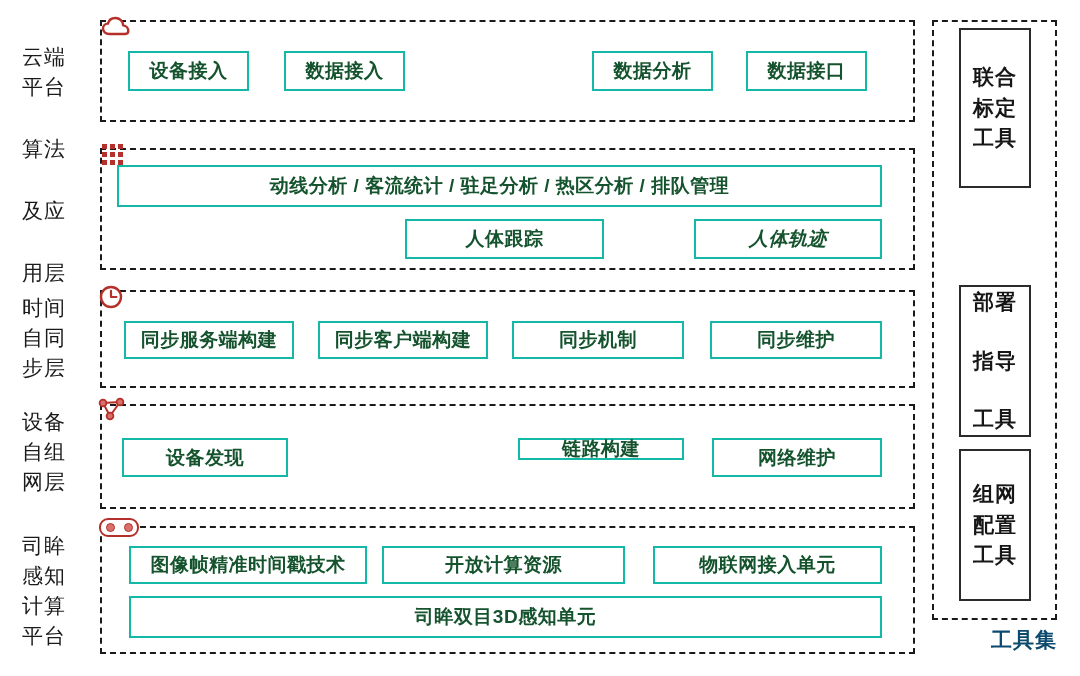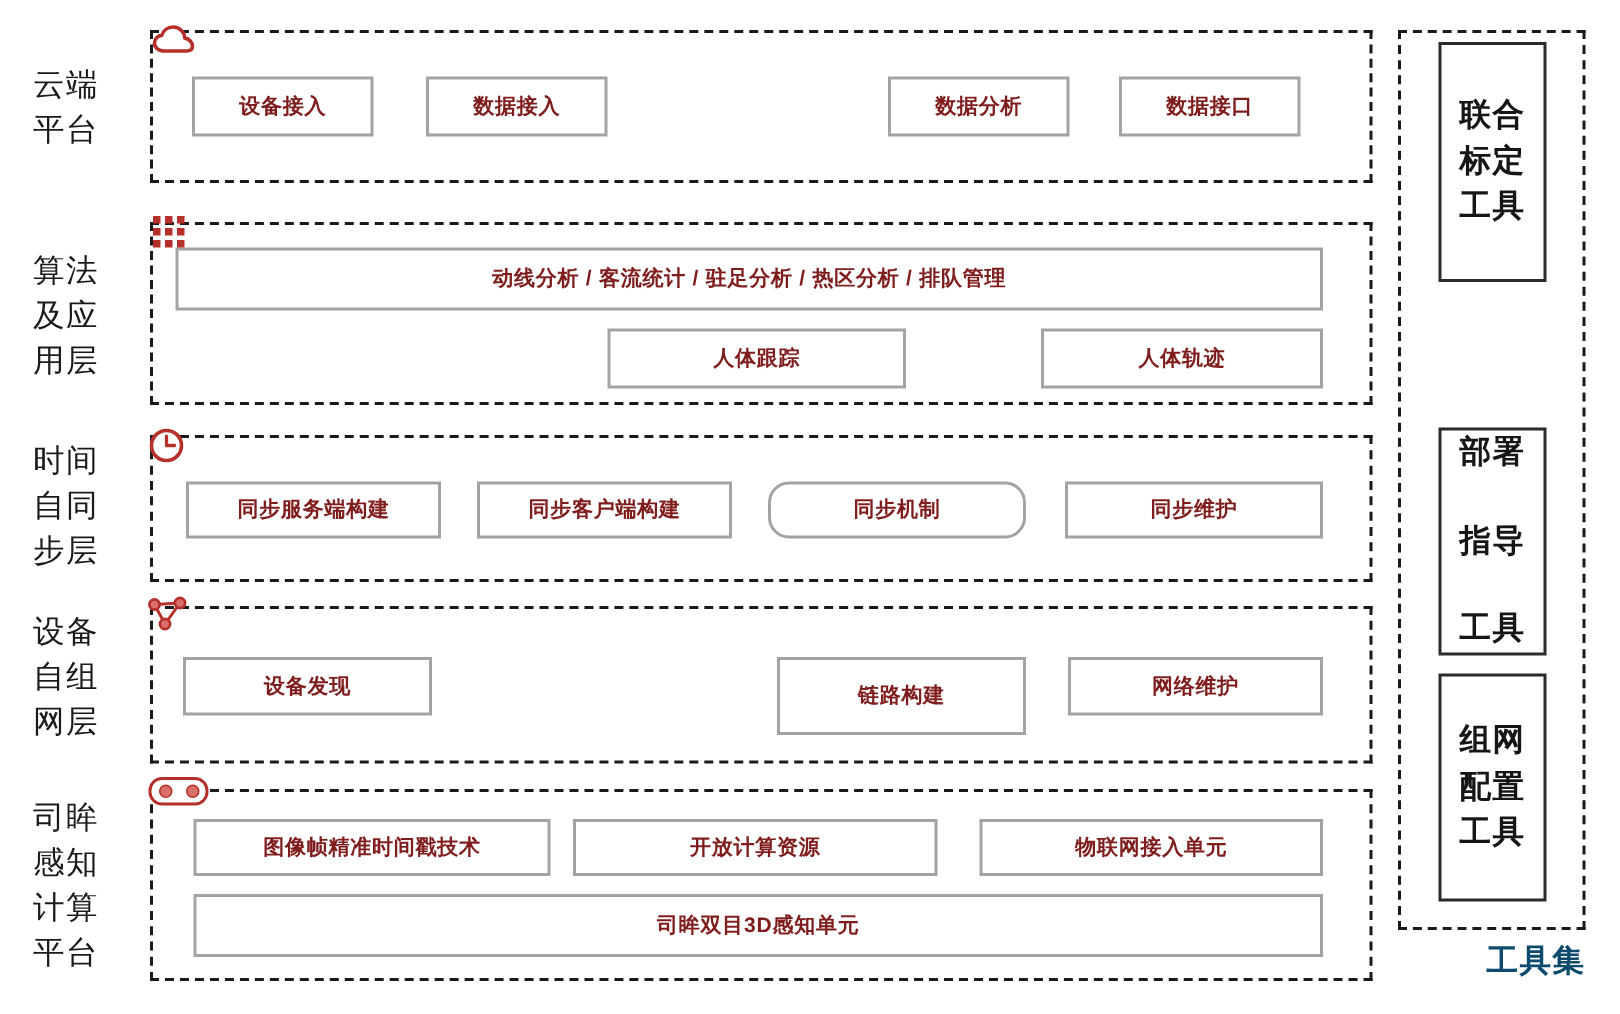--- a/index.html
+++ b/index.html
@@ -42,29 +42,29 @@
     position: absolute;
     border: 2px dashed #1a1a1a;
     background: #ffffff;
     box-sizing: border-box;
   }
 
   
   .node {
     position: absolute;
     box-sizing: border-box;
-    border: 2px solid #a3a3a3;
+    border: 2px solid #14b8a6;
     background: #ffffff;
     display: flex;
     align-items: center;
     justify-content: center;
-    font-size: 14px;
+    font-size: 19px;
     font-weight: 700;
     letter-spacing: 0.5px;
-    color: #7f1d1d;
+    color: #14532d;
     white-space: nowrap;
   }
 
   
   .layer-icon {
     position: absolute;
     z-index: 5;
     pointer-events: none;
   }
   .layer-icon svg { display: block; }
@@ -154,21 +154,21 @@
     <svg width="30" height="24" viewBox="0 0 30 24" fill="none">
       <path d="M8.5 19 C4.4 19 2 16.6 2 13.6 C2 10.9 4.2 8.7 6.9 8.6 C7.8 5.3 10.8 3 14.4 3 C18.6 3 22 6.3 22.2 10.4 C25.2 10.8 27.3 13.2 27.3 15.9 C27.3 17.6 26.1 19 23.4 19 Z" stroke="#b5302a" stroke-width="2.4" stroke-linejoin="round" fill="#ffffff"></path>
     </svg>
   </div>
 
   <div class="node" style="left:128px; top:51px; width:121px; height:40px;">设备接入</div>
   <div class="node" style="left:284px; top:51px; width:121px; height:40px;">数据接入</div>
   <div class="node" style="left:592px; top:51px; width:121px; height:40px;">数据分析</div>
   <div class="node" style="left:746px; top:51px; width:121px; height:40px;">数据接口</div>
 
-  <div class="layer-label" style="top:152px; height:118px;">
+  <div class="layer-label" style="top:152px; height:118px;gap:32px;">
     <span>算法</span>
     <span>及应</span>
     <span>用层</span>
   </div>
 
   <div class="layer-box" style="left:100px; top:148px; width:815px; height:122px;"></div>
 
   <div class="layer-icon grid-icon" style="left:102px; top:144px;">
     <i></i>
       <i></i>
@@ -177,61 +177,61 @@
       <i></i>
       <i></i>
       <i></i>
       <i></i>
       <i></i>
   </div>
 
   <div class="node" style="left:117px; top:165px; width:765px; height:42px;">动线分析 / 客流统计 / 驻足分析 / 热区分析 / 排队管理</div>
 
   <div class="node" style="left:405px; top:219px; width:199px; height:40px;">人体跟踪</div>
-  <div class="node" style="left:694px; top:219px; width:188px; height:40px;">人体轨迹</div>
+  <div class="node" style="left:694px; top:219px; width:188px; height:40px;font-style:italic;">人体轨迹</div>
 
   <div class="layer-label" style="top:288px; height:100px;">
     <span>时间</span>
     <span>自同</span>
     <span>步层</span>
   </div>
 
   <div class="layer-box" style="left:100px; top:290px; width:815px; height:98px;"></div>
 
   <div class="layer-icon" style="left:98px; top:284px;">
     <svg width="26" height="26" viewBox="0 0 26 26" fill="none">
       <circle cx="13" cy="13" r="10" stroke="#b5302a" stroke-width="2.4" fill="#ffffff"></circle>
       <path d="M13 6.8 V13 H18.4" stroke="#b5302a" stroke-width="2.2" stroke-linecap="round" stroke-linejoin="round"></path>
     </svg>
   </div>
 
   <div class="node" style="left:124px; top:321px; width:170px; height:38px;">同步服务端构建</div>
   <div class="node" style="left:318px; top:321px; width:170px; height:38px;">同步客户端构建</div>
-  <div class="node" style="left:512px; top:321px; width:172px; height:38px;border-radius:14px;">同步机制</div>
+  <div class="node" style="left:512px; top:321px; width:172px; height:38px;">同步机制</div>
   <div class="node" style="left:710px; top:321px; width:172px; height:38px;">同步维护</div>
 
   <div class="layer-label" style="top:402px; height:100px;">
     <span>设备</span>
     <span>自组</span>
     <span>网层</span>
   </div>
 
   <div class="layer-box" style="left:100px; top:404px; width:815px; height:105px;"></div>
 
   <div class="layer-icon" style="left:97px; top:396px;">
     <svg width="30" height="28" viewBox="0 0 30 28" fill="none">
       <path d="M6 7 L23 6 L13 20 Z" stroke="#b5302a" stroke-width="2" fill="none" stroke-linejoin="round"></path>
       <circle cx="6" cy="7" r="3.4" fill="#d9706b" stroke="#b5302a" stroke-width="1.8"></circle>
       <circle cx="23" cy="6" r="3.4" fill="#d9706b" stroke="#b5302a" stroke-width="1.8"></circle>
       <circle cx="13" cy="20" r="3.4" fill="#d9706b" stroke="#b5302a" stroke-width="1.8"></circle>
     </svg>
   </div>
 
   <div class="node" style="left:122px; top:438px; width:166px; height:39px;">设备发现</div>
-  <div class="node" style="left:518px; top:438px; width:166px; height:52px;text-align:right;">链路构建</div>
+  <div class="node" style="left:518px; top:438px; width:166px; height:22px;text-align:right;">链路构建</div>
   <div class="node" style="left:712px; top:438px; width:170px; height:39px;">网络维护</div>
 
   <div class="layer-label" style="top:522px; height:138px;">
     <span>司眸</span>
     <span>感知</span>
     <span>计算</span>
     <span>平台</span>
   </div>
 
   <div class="layer-box" style="left:100px; top:526px; width:815px; height:128px;"></div>

